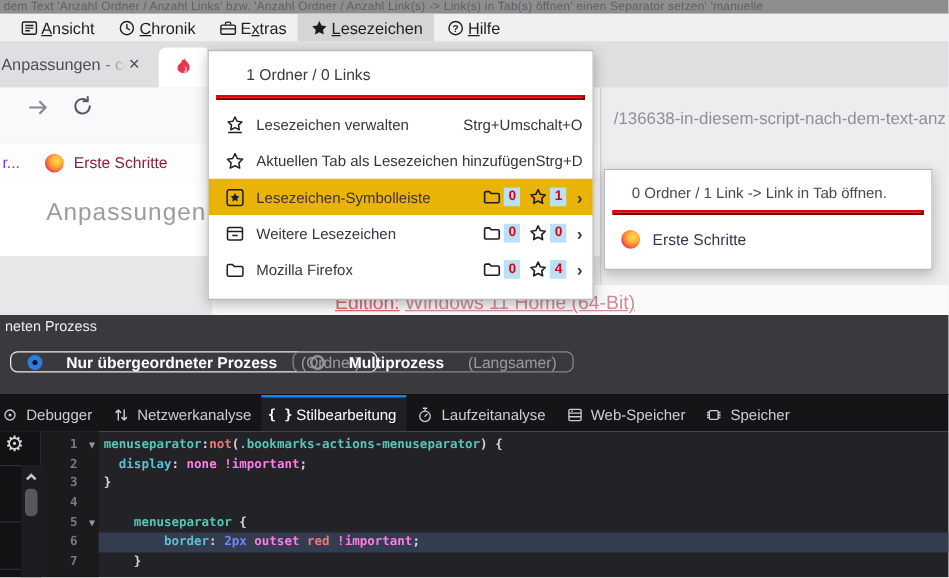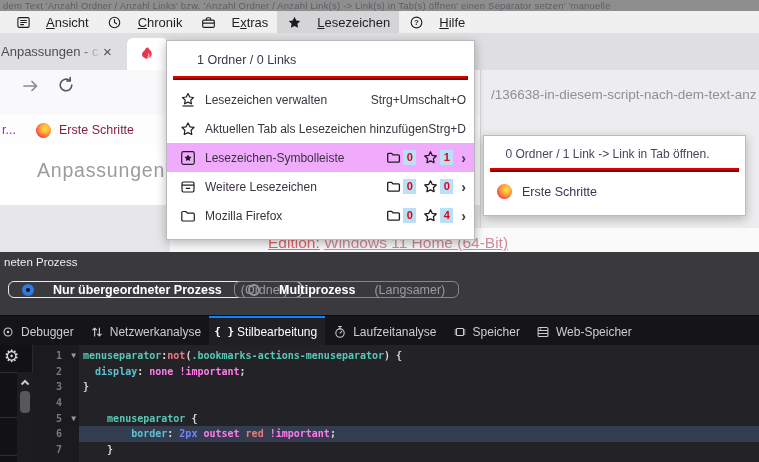--- a/index.html
+++ b/index.html
@@ -8,21 +8,21 @@
   .screen { position:relative; width:759px; height:462px; overflow:hidden; background:#e9e9eb; }
 
   
   .top-strip { position:absolute; left:0; top:0; width:759px; height:11px; background:#8e8e8e;
     color:#5d5d66; font-size:9.5px; line-height:12px; white-space:nowrap; overflow:hidden;
     padding-left:3px; letter-spacing:.2px; }
 
   
   .menubar { position:absolute; left:0; top:11px; width:759px; height:22px; background:#f0f0f0;
     display:flex; align-items:center; padding-left:6px; font-size:13px; color:#1f1f22; }
-  .menu-entry { display:flex; align-items:center; gap:15px; padding:2px 9px; height:22px; cursor:default; }
+  .menu-entry { display:flex; align-items:center; gap:2px; padding:2px 9px; height:22px; cursor:default; }
   .menu-entry.open { background:#d5d5d7; }
   .mi-icon { width:16px; height:16px; display:inline-flex; align-items:center; justify-content:center; }
   .mi-icon svg { width:15px; height:15px; }
 
   
   .tabstrip { position:absolute; left:0; top:33px; width:759px; height:37px; background:#dfdfe2; }
   .bg-tab { position:absolute; left:0; top:0; width:122px; height:37px; display:flex; align-items:center;
     color:#4e4e53; font-size:13px; padding-left:1px; }
   .bg-tab .tab-title { white-space:nowrap; overflow:hidden; width:100px;
     -webkit-mask-image:linear-gradient(90deg,#000 80%,transparent); mask-image:linear-gradient(90deg,#000 80%,transparent); }
@@ -105,21 +105,21 @@
   .tok-kw   { color:#ff7de9; }
   .tok-red  { color:#f2777a; }
   .tok-pun  { color:#d7d7db; }
 
   
   .menu-popup { position:absolute; left:166px; top:40px; width:309px; height:200px; background:#fff;
     border:1px solid #b9b9bd; box-shadow:0 3px 10px rgba(0,0,0,.28); z-index:10; }
   .menu-header { padding:12px 8px 7px 30px; font-size:12.5px; color:#3e3644; }
   .red-sep { height:0; border:2px outset #e10000; margin:2px 6px 5px 6px; }
   .menu-row { height:29px; display:flex; align-items:center; padding:0 8px 0 12px; color:#3b323f; font-size:12px; }
-  .menu-row.hover { background:#f0abfc; }
+  .menu-row.hover { background:#eab308; }
   .mr-icon { width:17px; height:17px; display:inline-flex; align-items:center; justify-content:center; flex:0 0 17px; }
   .mr-icon svg { width:16px; height:16px; }
   .mr-label { margin-left:9px; white-space:nowrap; overflow:hidden; }
   .mr-right { margin-left:auto; display:flex; align-items:center; gap:2px; }
   .mr-shortcut { margin-left:auto; white-space:nowrap; }
   .b-ic { width:15px; height:15px; display:inline-flex; }
   .b-ic svg { width:15px; height:15px; }
   .badge { min-width:13px; height:15px; line-height:15px; text-align:center; background:#b9e0f4;
     color:#dd0016; font-size:11px; font-weight:700; }
   .mr-chevron { font-size:14px; color:#3a3a3e; margin-left:6px; font-weight:bold; }
@@ -272,34 +272,34 @@
           <svg viewBox="0 0 16 16" fill="none">
             <circle cx="8" cy="9.2" r="4.8" stroke="#cdcdd2" stroke-width="1.2"></circle>
             <path d="M6.4 1.8h3.2M8 1.8v2.4M8 9.2l2-2" stroke="#cdcdd2" stroke-width="1.2" stroke-linecap="round"></path>
           </svg>
         </span>
         <span>Laufzeitanalyse</span>
       </div>
       <div class="dt-tab">
         <span class="dt-ic">
           <svg viewBox="0 0 16 16" fill="none">
+            <rect x="2.4" y="2.8" width="11.2" height="10.4" rx="1.3" stroke="#cdcdd2" stroke-width="1.2"></rect>
+            <path d="M2.4 6.2h11.2M2.4 9.6h11.2M4.4 4.5h1.6" stroke="#cdcdd2" stroke-width="1.2"></path>
+          </svg>
+        </span>
+        <span>Web-Speicher</span>
+      </div>
+      <div class="dt-tab">
+        <span class="dt-ic">
+          <svg viewBox="0 0 16 16" fill="none">
             <rect x="4" y="4" width="8" height="8" rx="1" stroke="#cdcdd2" stroke-width="1.2"></rect>
             <path d="M1.8 5.7h2.2M1.8 8h2.2M1.8 10.3h2.2M12 5.7h2.2M12 8h2.2M12 10.3h2.2" stroke="#cdcdd2" stroke-width="1.2"></path>
           </svg>
         </span>
         <span>Speicher</span>
-      </div>
-      <div class="dt-tab">
-        <span class="dt-ic">
-          <svg viewBox="0 0 16 16" fill="none">
-            <rect x="2.4" y="2.8" width="11.2" height="10.4" rx="1.3" stroke="#cdcdd2" stroke-width="1.2"></rect>
-            <path d="M2.4 6.2h11.2M2.4 9.6h11.2M4.4 4.5h1.6" stroke="#cdcdd2" stroke-width="1.2"></path>
-          </svg>
-        </span>
-        <span>Web-Speicher</span>
       </div>
     </div>
 
   <div class="editor">
     <div class="left-strip">
       <span class="gear">⚙</span>
       <div class="ls-sep" style="top:27px"></div>
       <div class="ls-sep" style="top:72px"></div>
       <div class="ls-sep" style="top:110px"></div>
       <div class="scrollbar">

